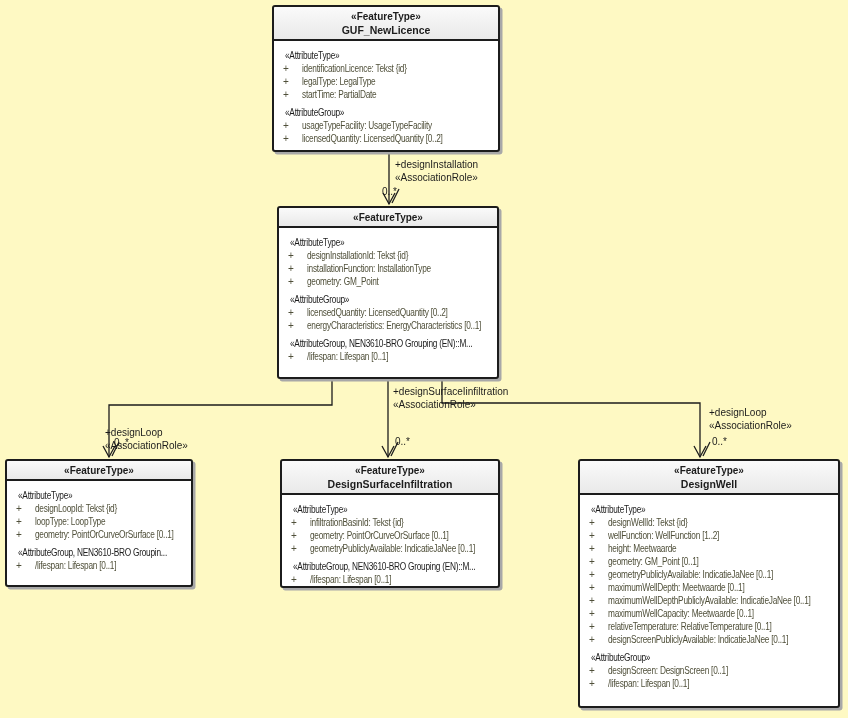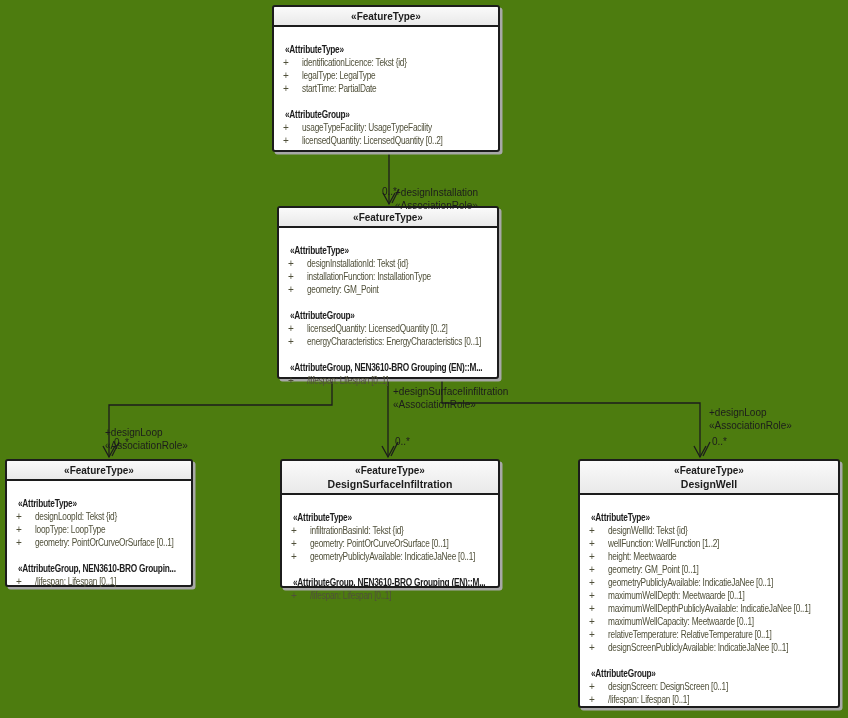--- a/index.html
+++ b/index.html
@@ -1,28 +1,28 @@
 <!DOCTYPE html>
 <html><head>
 <meta charset="utf-8">
 <style>
   html,body{margin:0;padding:0;background:#ffffff;}
-  #canvas{position:relative;width:848px;height:718px;background:#4d7c0f;overflow:hidden;
+  #canvas{position:relative;width:848px;height:718px;background:#fef9c3;overflow:hidden;
           font-family:"Liberation Sans",sans-serif;}
   .uml-class{position:absolute;box-sizing:border-box;background:#ffffff;
              border:2px solid #1c1c1c;border-radius:3px;
              box-shadow:2.5px 2.5px 0 #a8a8a8;font-size:10px;}
   .hdr{border-bottom:2px solid #1c1c1c;background:linear-gradient(#fafafa,#e9e9e9);
        text-align:center;padding:3px 2px 2px 2px;border-radius:2px 2px 0 0;}
   .hdr .stereo{font-weight:bold;color:#1c1c1c;line-height:13px;}
   .hdr .title{font-weight:bold;color:#1c1c1c;font-size:10.5px;line-height:14px;}
   .body{padding:3px 2px 2px 2px;color:#50503a;}
   .row{white-space:nowrap;height:13px;line-height:13px;overflow:hidden;}
   .scale{display:inline-block;transform:scaleX(0.83);transform-origin:0 50%;letter-spacing:-0.3px;}
-  .stereo-row{color:#1c1c1c;font-weight:bold;padding-left:9px;margin-top:13px;}
+  .stereo-row{color:#1c1c1c;font-weight:normal;padding-left:9px;margin-top:5px;}
   .attr-row{position:relative;padding-left:26px;}
   .attr-row .vis{position:absolute;left:7px;top:0;color:#50503a;}
   .conn-label{position:absolute;font-size:10px;color:#1c1c1c;line-height:13px;white-space:nowrap;}
   .mult{position:absolute;font-size:10px;color:#1c1c1c;white-space:nowrap;}
   svg.connectors{position:absolute;left:0;top:0;}
   svg.connectors path{stroke:#1c1c1c;stroke-width:1.3;fill:none;}
 </style>
 </head>
 <body>
 
@@ -47,20 +47,21 @@
     <g>
       <path d="M442,379 L442,403 L700,403 L700,457"></path>
       <path d="M694,446 L700,457 L706,446"></path>
       <path d="M703,456 L710,442"></path>
     </g>
   </svg>
 
   <div class="uml-class" style="left:272px;top:5px;width:228px;height:147px;">
     <div class="hdr">
       <div class="stereo">«FeatureType»</div>
+      <div class="title">GUF_NewLicence</div>
     </div>
     <div class="body">
         <div class="row stereo-row"><span class="scale">«AttributeType»</span></div>
         <div class="row attr-row"><span class="vis">+</span><span class="scale">identificationLicence: Tekst {id}</span></div>
         <div class="row attr-row"><span class="vis">+</span><span class="scale">legalType: LegalType</span></div>
         <div class="row attr-row"><span class="vis">+</span><span class="scale">startTime: PartialDate</span></div>
         <div class="row stereo-row"><span class="scale">«AttributeGroup»</span></div>
         <div class="row attr-row"><span class="vis">+</span><span class="scale">usageTypeFacility: UsageTypeFacility</span></div>
         <div class="row attr-row"><span class="vis">+</span><span class="scale">licensedQuantity: LicensedQuantity [0..2]</span></div>
       </div>
@@ -128,21 +129,21 @@
         <div class="row attr-row"><span class="vis">+</span><span class="scale">maximumWellDepthPubliclyAvailable: IndicatieJaNee [0..1]</span></div>
         <div class="row attr-row"><span class="vis">+</span><span class="scale">maximumWellCapacity: Meetwaarde [0..1]</span></div>
         <div class="row attr-row"><span class="vis">+</span><span class="scale">relativeTemperature: RelativeTemperature [0..1]</span></div>
         <div class="row attr-row"><span class="vis">+</span><span class="scale">designScreenPubliclyAvailable: IndicatieJaNee [0..1]</span></div>
         <div class="row stereo-row"><span class="scale">«AttributeGroup»</span></div>
         <div class="row attr-row"><span class="vis">+</span><span class="scale">designScreen: DesignScreen [0..1]</span></div>
         <div class="row attr-row"><span class="vis">+</span><span class="scale">/lifespan: Lifespan [0..1]</span></div>
       </div>
   </div>
 
-  <div class="conn-label" style="left:395px;top:158px;margin-top:28px;">
+  <div class="conn-label" style="left:395px;top:158px;">
     <div>+designInstallation</div>
     <div>«AssociationRole»</div>
   </div>
   <div class="mult" style="left:382px;top:186px;">0..*</div>
 
   <div class="conn-label" style="left:105px;top:426px;">
     <div>+designLoop</div>
     <div>«AssociationRole»</div>
   </div>
   <div class="mult" style="left:114px;top:437px;">0..*</div>

